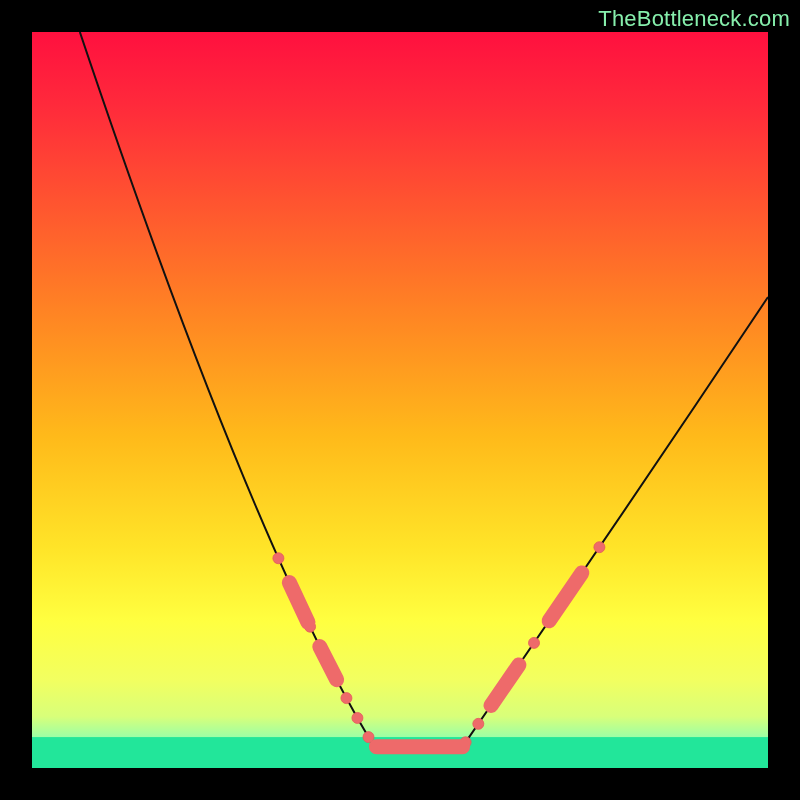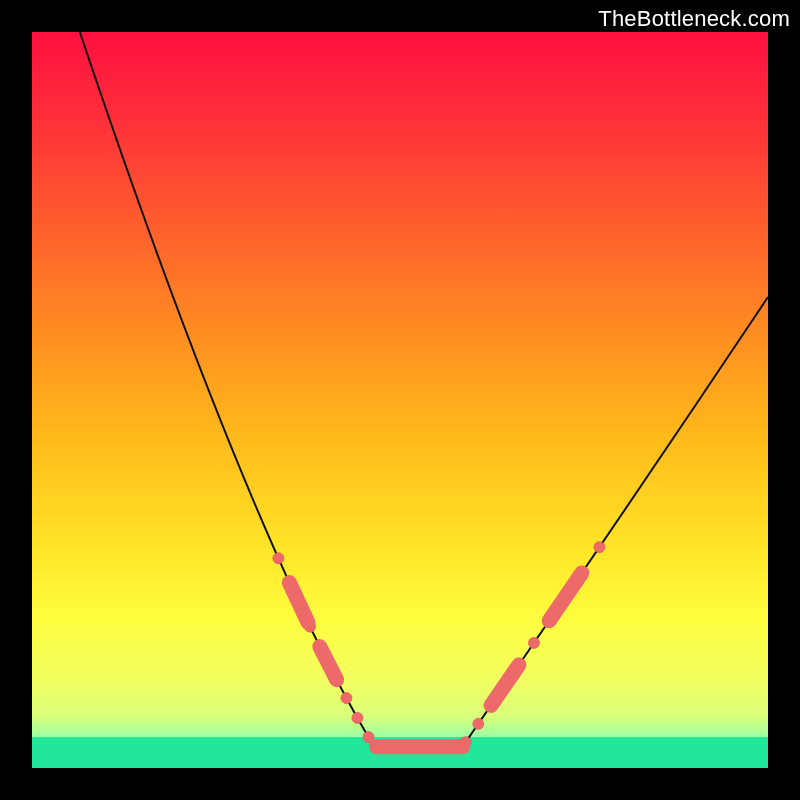--- a/index.html
+++ b/index.html
@@ -24,21 +24,21 @@
     top: 32px;
     left: 32px;
     width: 736px;
     height: 736px;
     overflow: hidden;
   }
   .watermark {
     position: absolute;
     top: 6px;
     right: 10px;
-    color: #ffffff;
+    color: #86efac;
     font-size: 22px;
     font-weight: 400;
     letter-spacing: 0.2px;
   }
   svg { display: block; }
 </style>
 </head>
 <body>
 
 <div class="frame">

